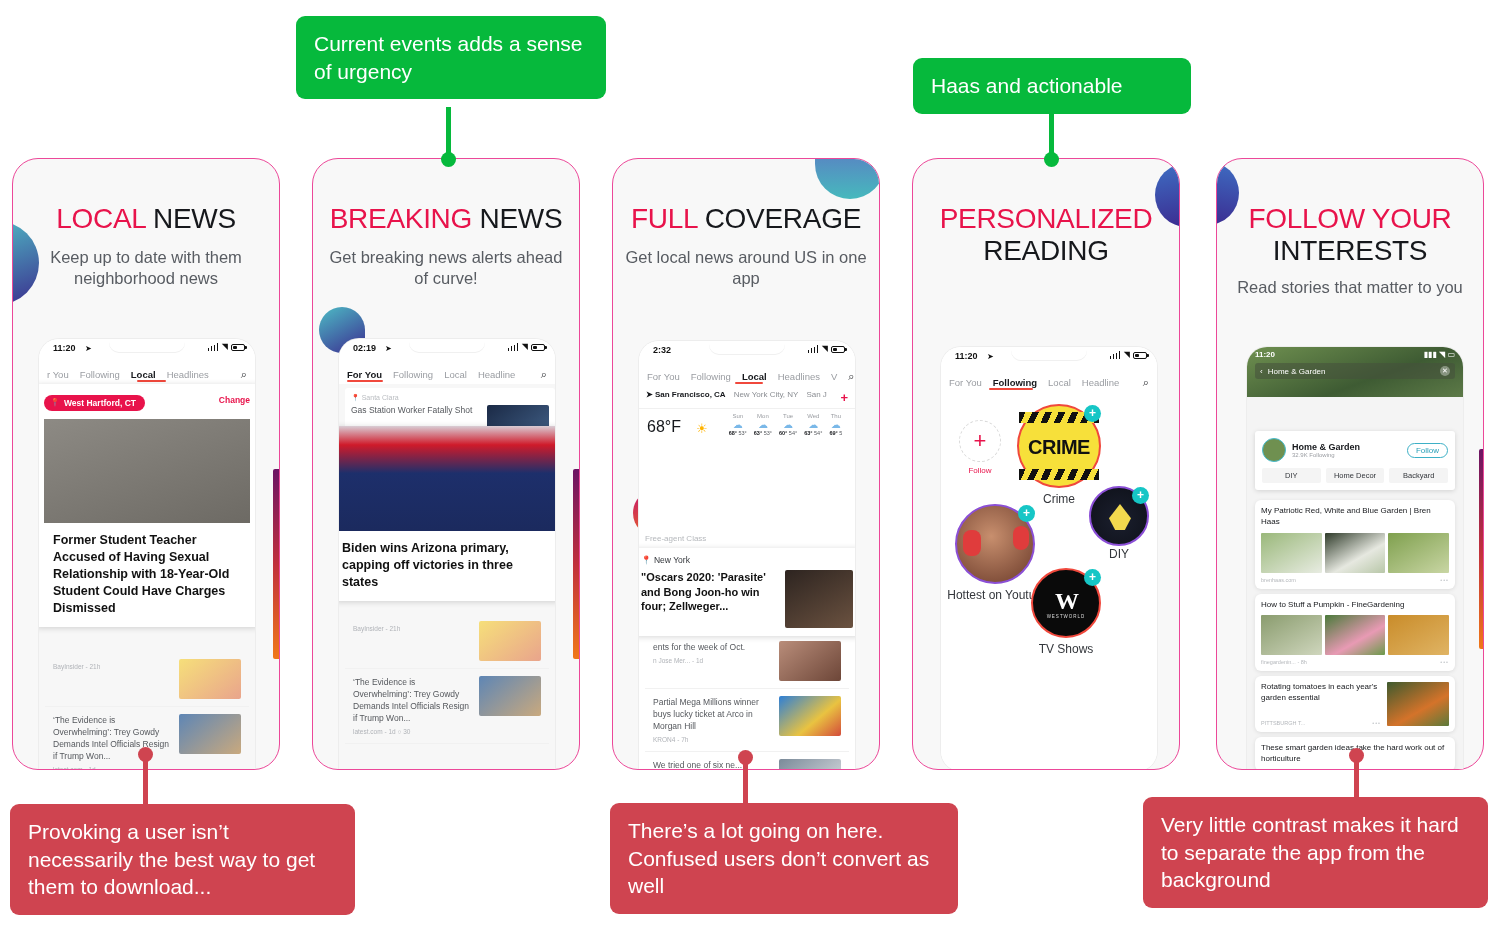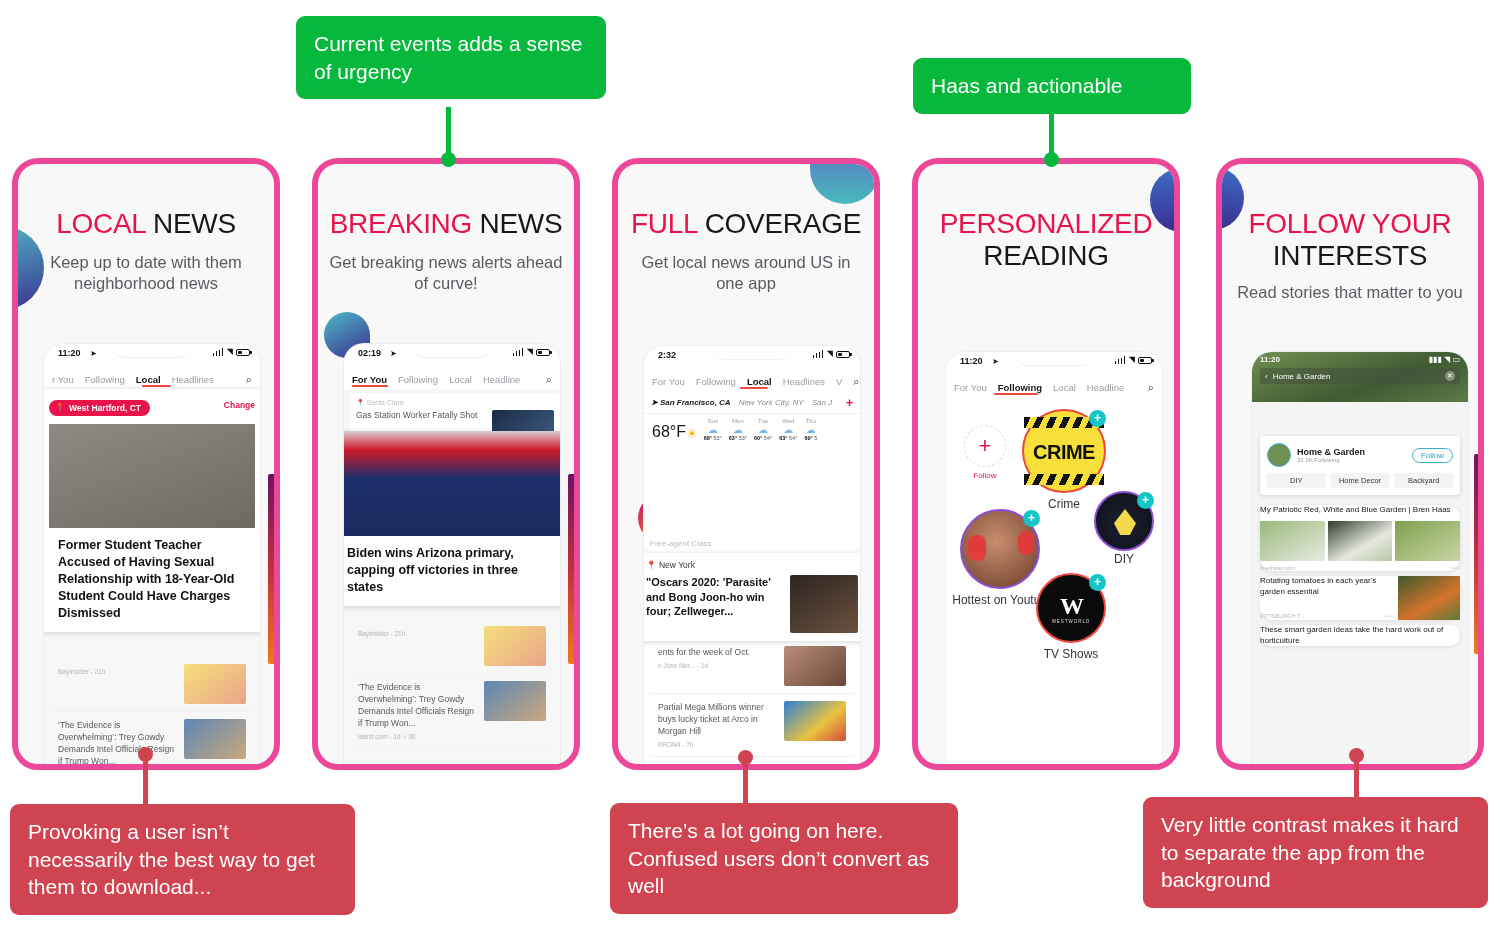--- a/index.html
+++ b/index.html
@@ -11,21 +11,21 @@
     overflow:hidden;
   }
 
   
   .cards-row { position:absolute; top:158px; left:0; width:1500px; height:612px; }
 
   .card {
     position:absolute;
     width:268px; height:612px;
     background:#f8f8f8;
-    border:6px solid #ec4899;
+    border:1px solid #ec4899;
     border-radius:26px;
     overflow:hidden;
   }
   .card.c1 { left:12px; }
   .card.c2 { left:312px; }
   .card.c3 { left:612px; }
   .card.c4 { left:912px;border-radius:26px; }
   .card.c5 { left:1216px; }
 
   
@@ -95,25 +95,25 @@
   .change { float:right; color:#e8134b; font-size:8.5px; font-weight:bold; padding-top:4px; }
   .hero-img { width:100%; height:104px; background:#7a7872; }
   .hero-title { font-size:12.5px; line-height:1.37; font-weight:bold; color:#111; padding:9px 9px 10px 9px; }
 
   .mini-row { display:flex; gap:6px; padding:7px 8px; border-bottom:1px solid #f1f1f1; }
   .mini-txt { flex:1; font-size:8.5px; line-height:1.42; color:#55585d; }
   .mini-meta { font-size:6.5px; color:#b0b3b8; margin-top:3px; }
   .mini-thumb { width:62px; height:40px; border-radius:2px; background:#cfd3d8; flex:none; }
 
   
-  .city-tabs { display:flex; align-items:center; gap:8px; font-size:8px; color:#8b8e93;
-    padding:4px 7px 3px 7px; border-bottom:1px solid #f0f0f0;font-style:italic; }
+  .city-tabs { display:flex; gap:8px; font-size:8px; color:#8b8e93;
+    padding:4px 7px 3px 7px; border-bottom:1px solid #f0f0f0; }
   .city-tabs .active { color:#16181c; font-weight:bold; }
   .city-tabs .plus { margin-left:auto; color:#e8134b; font-size:13px; font-weight:bold; }
-  .weather { display:flex; align-items:flex-end; gap:0; padding:4px 8px 7px 8px; }
+  .weather { display:flex; align-items:flex-end; gap:15px; padding:4px 8px 7px 8px; }
   .temp { font-size:16px; color:#16181c; }
   .sunicon { font-size:13px; color:#ffb300; }
   .days { display:flex; gap:7px; margin-left:6px; }
   .day { text-align:center; font-size:6px; color:#9a9da2; }
   .day .ic { font-size:10px; color:#7ab8e8; }
   .day .hl { font-size:5.5px; color:#55585d; }
   .day .hl b { color:#16181c; }
 
   
   .interest-area { position:relative; height:100%; background:#fff; }
@@ -136,21 +136,21 @@
     box-shadow:0 1px 5px rgba(0,0,0,.14); padding:7px; }
   .hg-row { display:flex; align-items:center; gap:6px; }
   .hg-av { width:24px; height:24px; border-radius:50%; background:#6f9050; border:1.5px solid #46bcd0; }
   .hg-name { font-size:9px; font-weight:bold; color:#16181c; }
   .hg-count { font-size:6px; color:#9a9da2; }
   .hg-follow { margin-left:auto; border:1px solid #3db0c6; color:#2aa0b8; border-radius:9px;
     font-size:8px; padding:2px 8px; }
   .hg-chips { display:flex; gap:5px; margin-top:6px; }
   .hg-chips span { flex:1; background:#f4f4f4; border-radius:2px; text-align:center;
     font-size:7.5px; color:#33363b; padding:3px 0; }
-  .art { background:#fff; border-radius:13px; box-shadow:0 1px 4px rgba(0,0,0,.1); margin:5px 8px; }
+  .art { background:#fff; border-radius:6px; box-shadow:0 1px 4px rgba(0,0,0,.1); margin:5px 8px; padding:6px; }
   .art-title { font-size:8px; line-height:1.35; color:#16181c; }
   .art-imgs { display:flex; gap:3px; margin-top:5px; }
   .art-imgs div { flex:1; height:40px; border-radius:1px; }
   .art-src { font-size:5.5px; color:#b5b8bc; margin-top:4px; }
   .art-dots { float:right; color:#c4c7cb; letter-spacing:1px; }
 
   
   .callout { position:absolute; border-radius:9px; color:#fff; padding:14px 18px;
     font-size:21px; line-height:1.32; }
   .callout.green { background:#06b93c; }
@@ -485,20 +485,29 @@
         <div style="position:absolute;top:98px;left:0;right:0;">
           <div class="art">
             <div class="art-title">My Patriotic Red, White and Blue Garden | Bren Haas</div>
             <div class="art-imgs">
               <div style="background:linear-gradient(150deg,#9ab87a,#e8ece2);"></div>
               <div style="background:linear-gradient(150deg,#2f3b2a,#e6e8e0 60%,#b8c7a8);"></div>
               <div style="background:linear-gradient(150deg,#7fa04e,#c9d6a4);"></div>
             </div>
             <div class="art-src"><span>brenhaas.com</span><span class="art-dots">•••</span></div>
           </div>
+          <div class="art">
+            <div class="art-title">How to Stuff a Pumpkin - FineGardening</div>
+            <div class="art-imgs">
+              <div style="background:linear-gradient(150deg,#8a9c6e,#cfd6bd);"></div>
+              <div style="background:linear-gradient(150deg,#4a7a3a,#e89ab4 60%,#6b9a4a);"></div>
+              <div style="background:linear-gradient(150deg,#c98c2a,#e0b464);"></div>
+            </div>
+            <div class="art-src"><span>finegardenin... - 8h</span><span class="art-dots">•••</span></div>
+          </div>
           <div class="art" style="display:flex;gap:6px;">
             <div style="flex:1;">
               <div class="art-title">Rotating tomatoes in each year's garden essential</div>
               <div class="art-src" style="margin-top:16px;"><span>PITTSBURGH T...</span><span class="art-dots">•••</span></div>
             </div>
             <div style="width:62px;height:44px;border-radius:1px;background:linear-gradient(150deg,#3e5a2e,#d4732a 60%,#5b7a3a);"></div>
           </div>
           <div class="art">
             <div class="art-title">These smart garden ideas take the hard work out of horticulture</div>
           </div>

